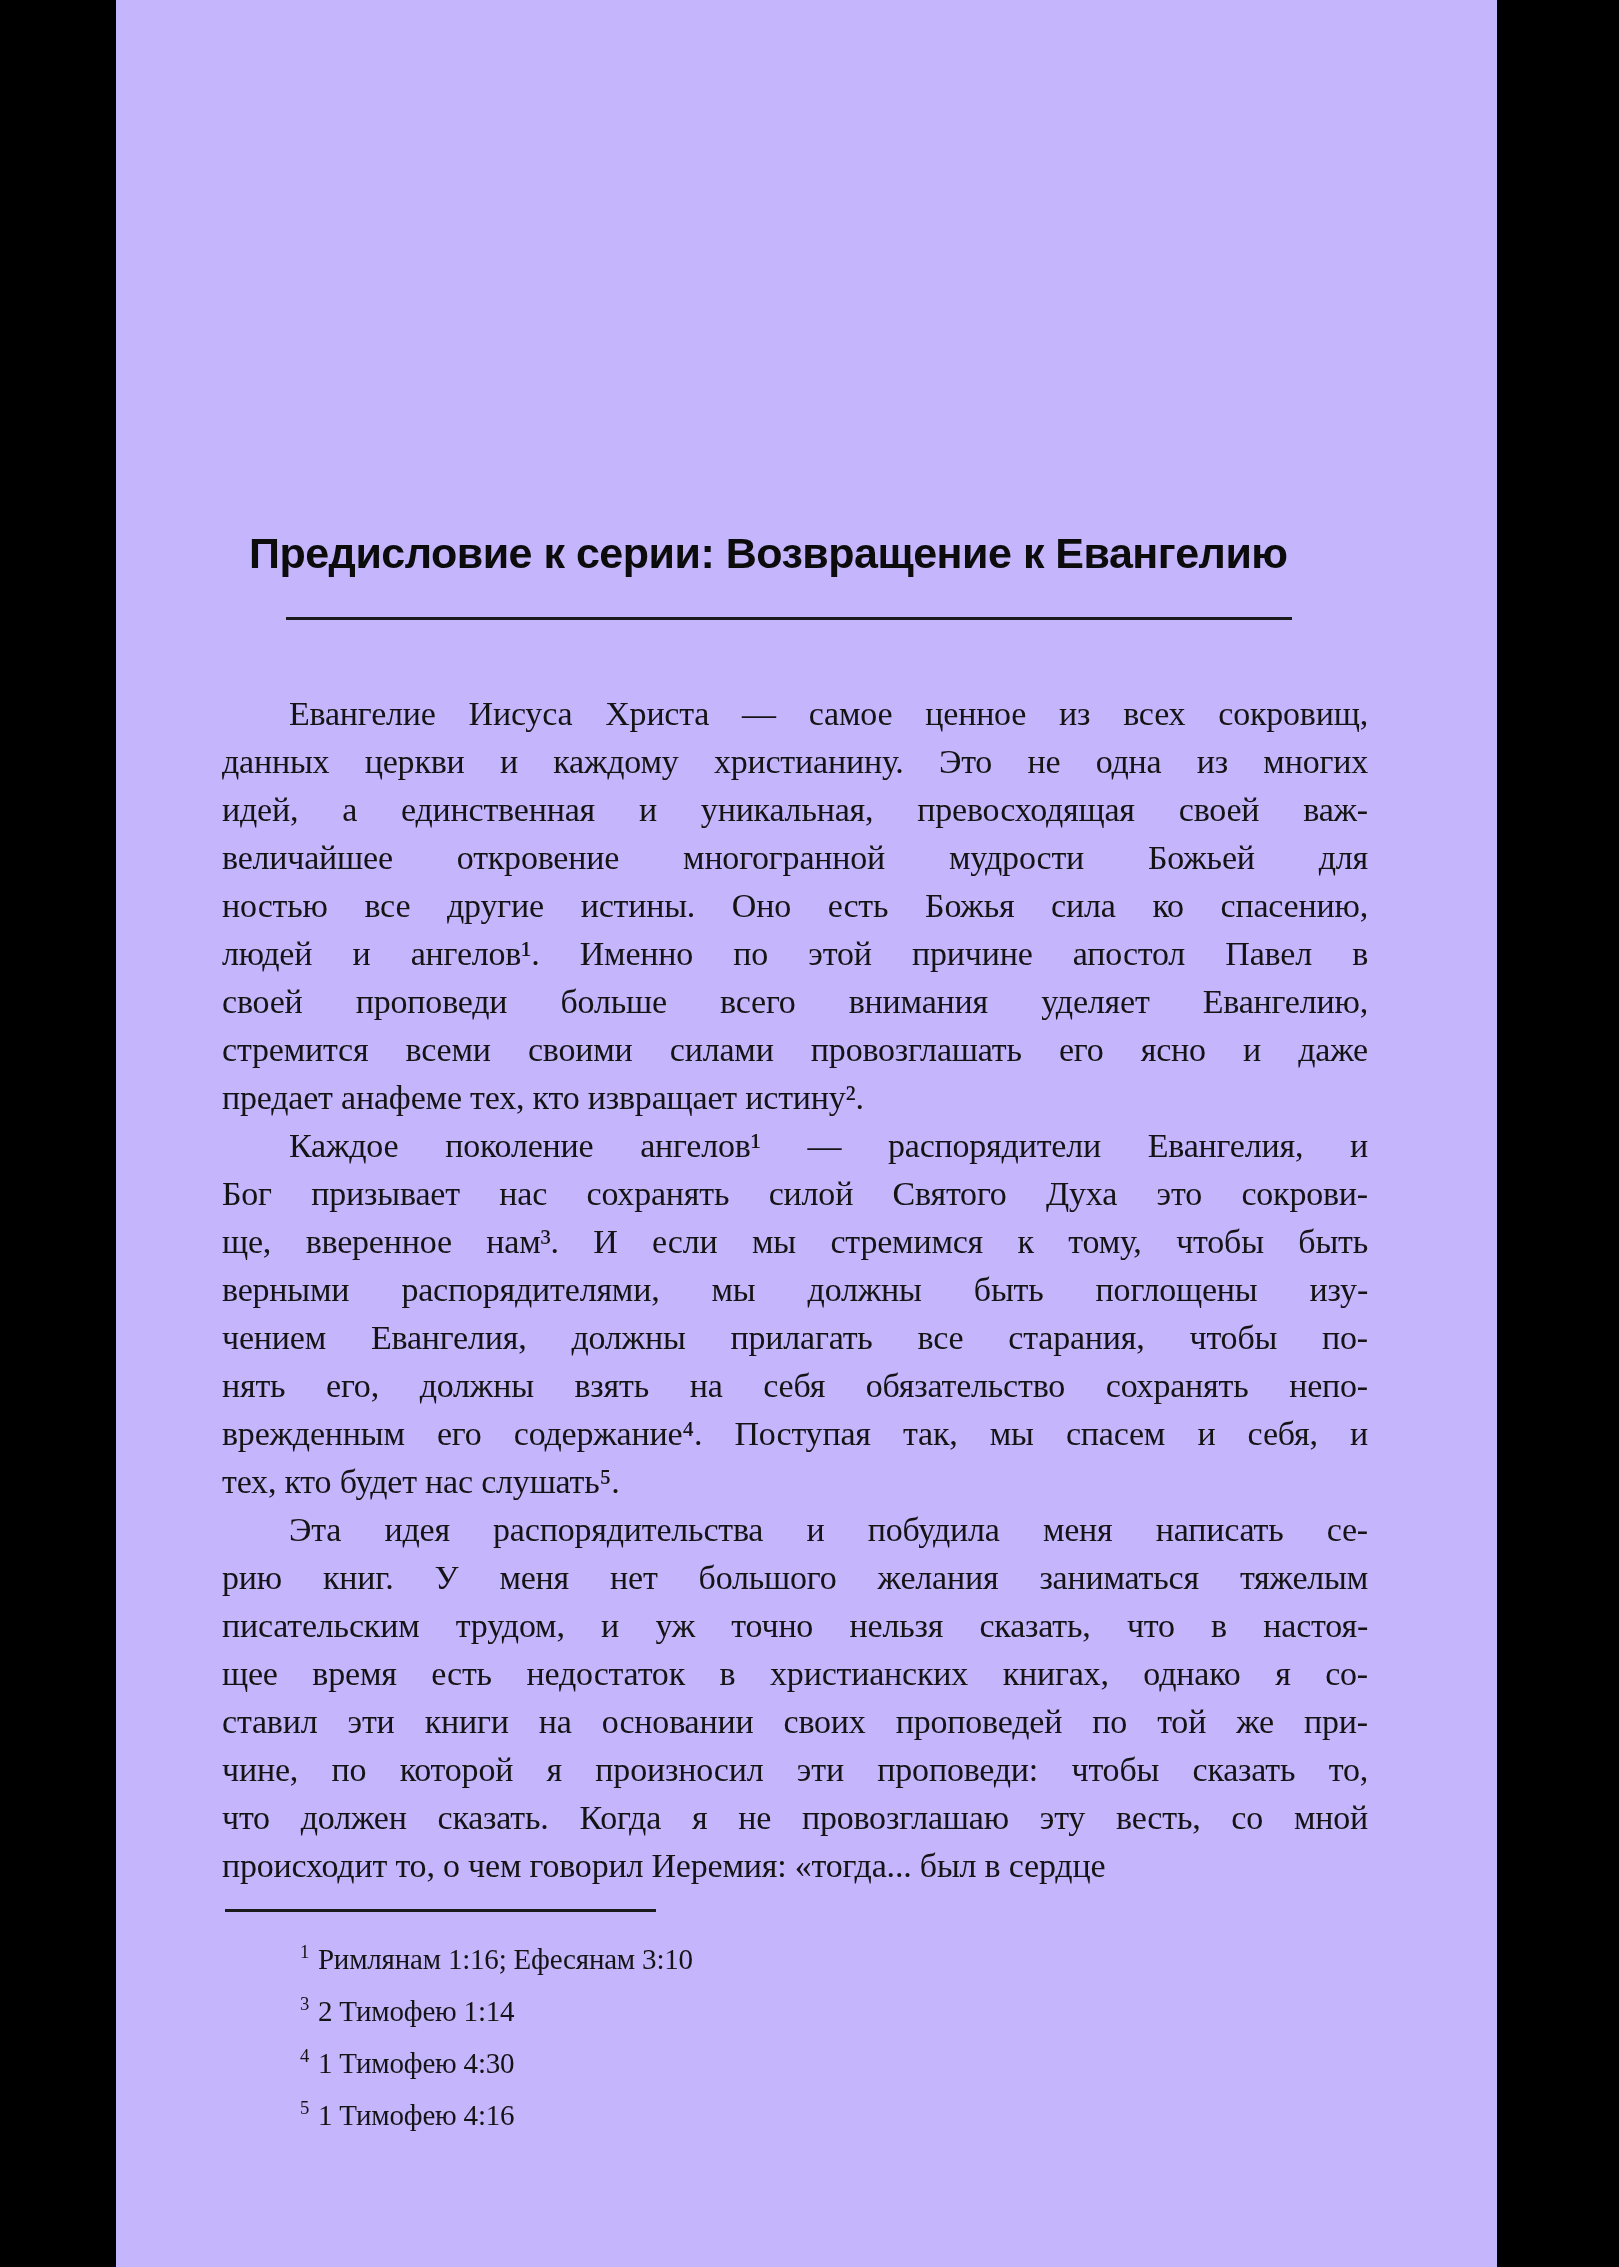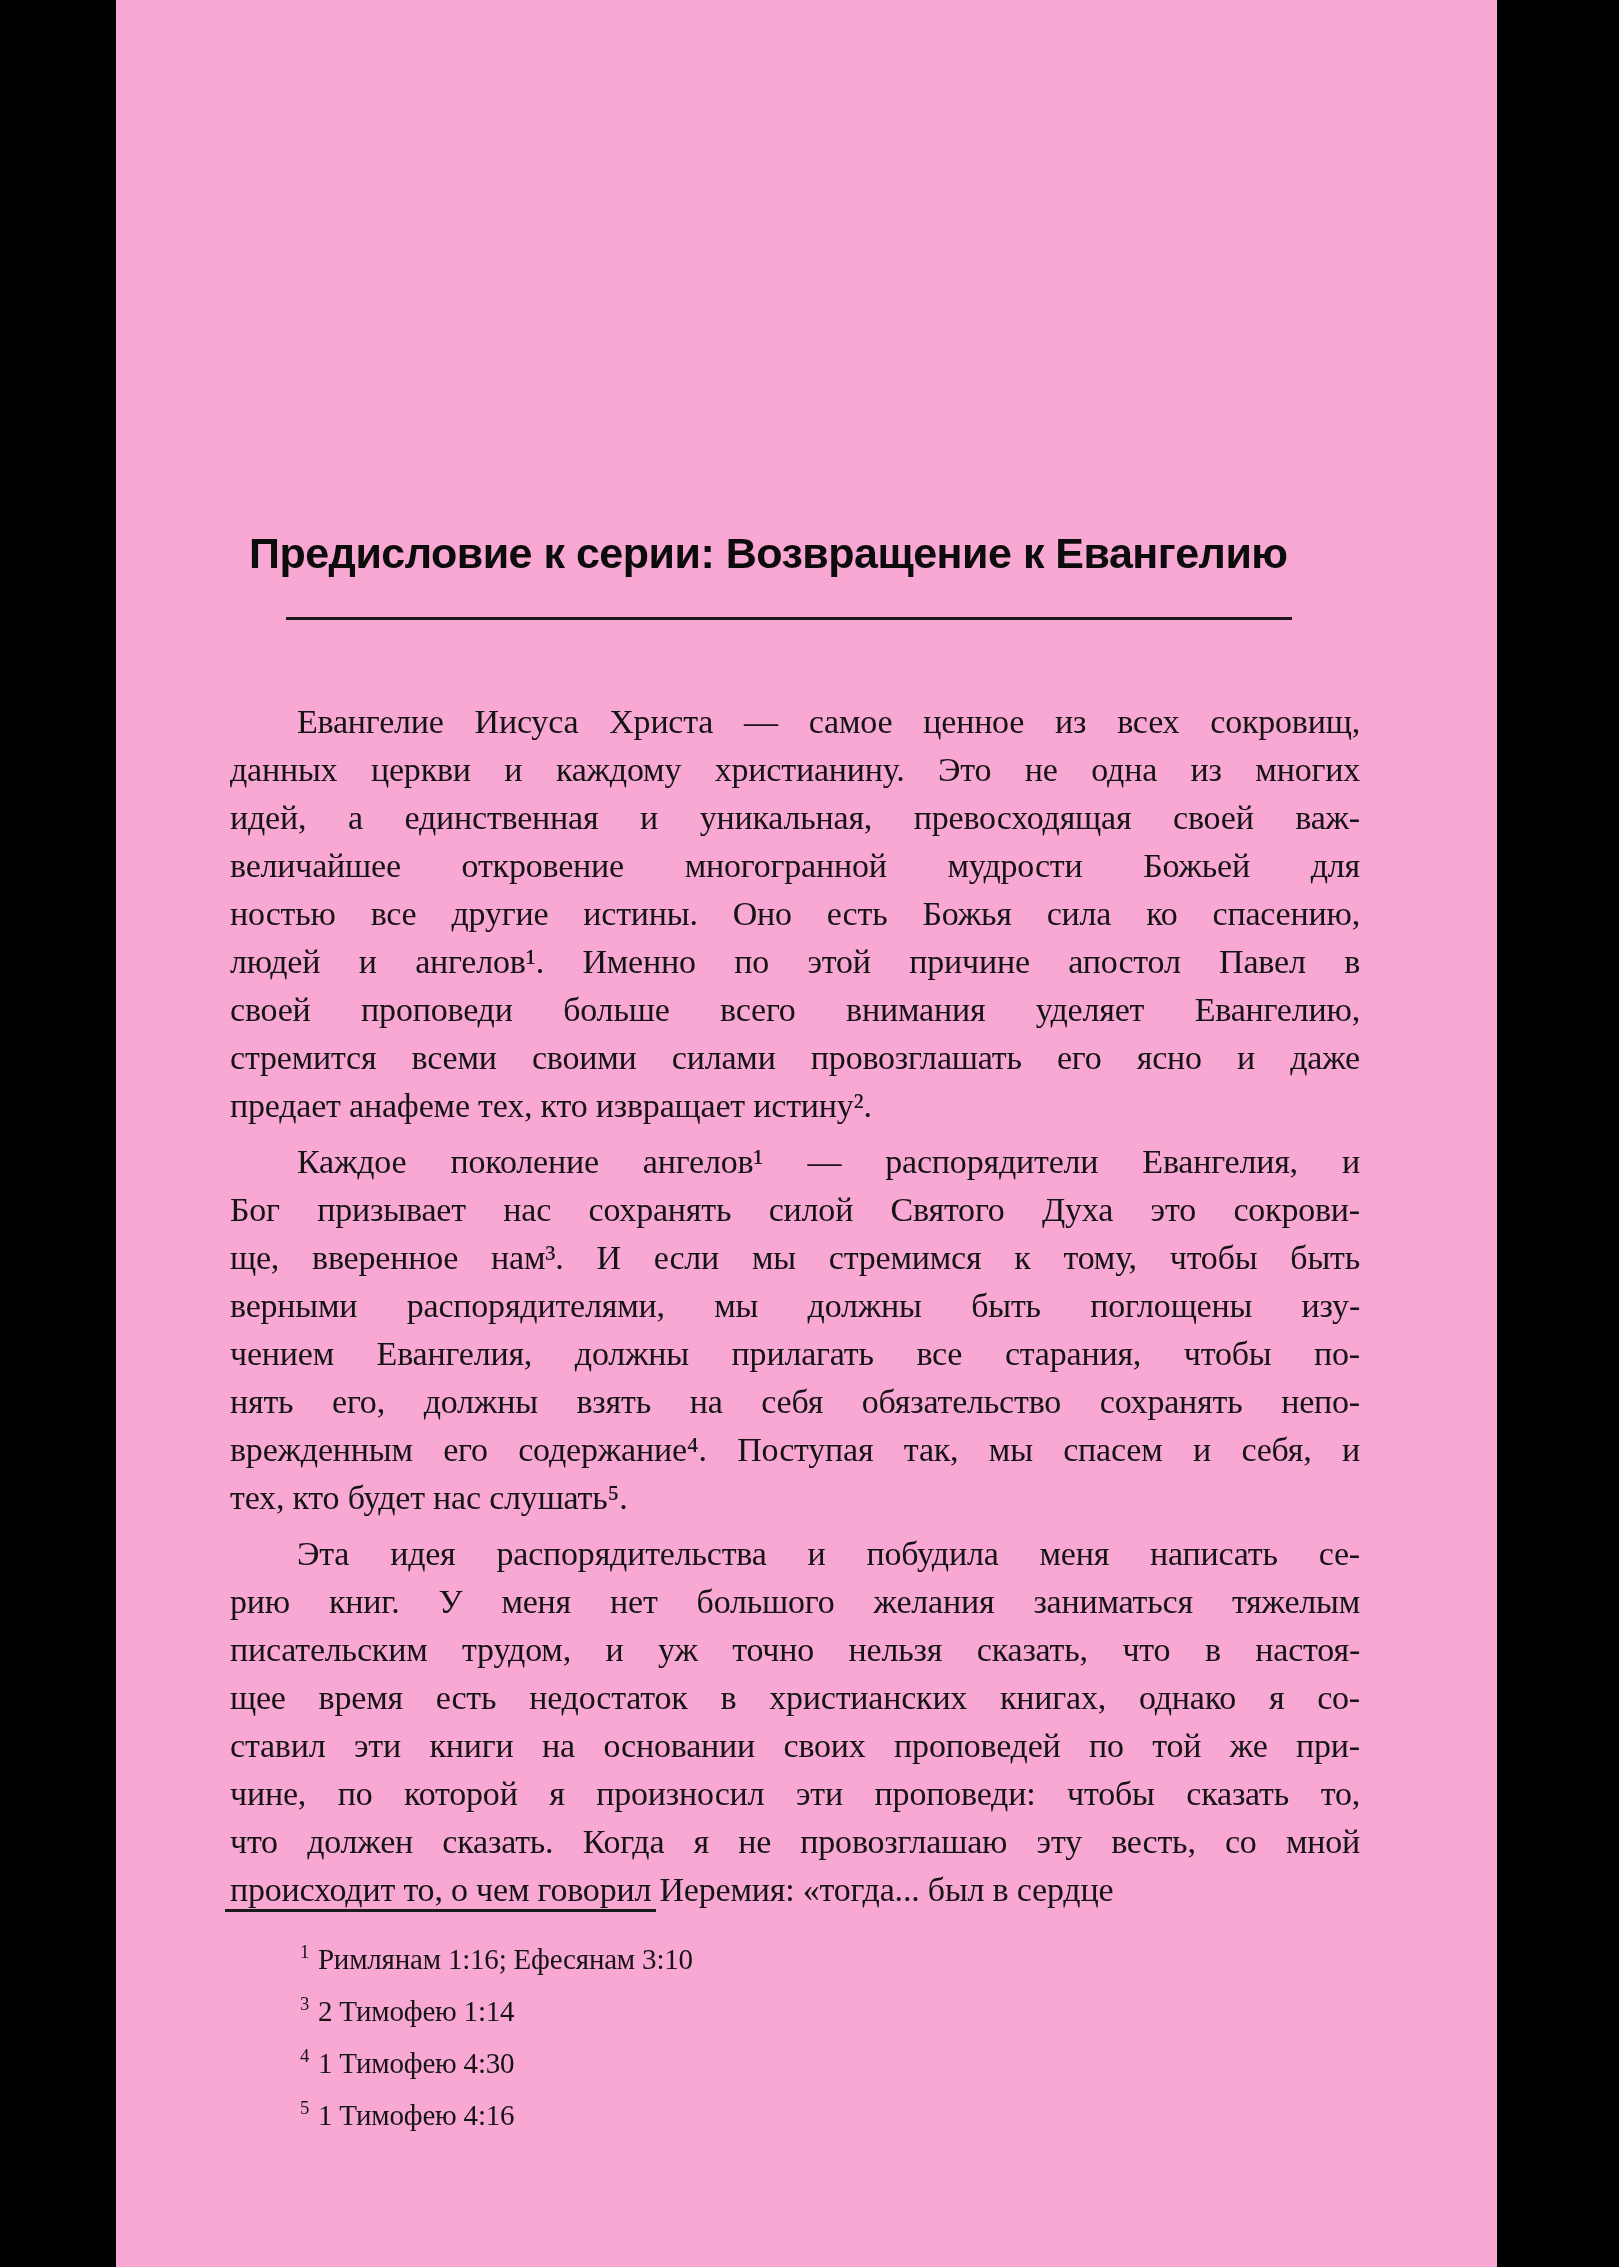--- a/index.html
+++ b/index.html
@@ -4,21 +4,21 @@
 <style>
   html, body {
     margin: 0;
     padding: 0;
     background: #ffffff;
   }
   .page {
     position: relative;
     width: 1619px;
     height: 2267px;
-    background: #f9a8d4;
+    background: #c4b5fd;
     overflow: hidden;
     font-family: "Liberation Serif", "DejaVu Serif", serif;
     color: #141414;
   }
   .scan-bar {
     position: absolute;
     top: 0;
     height: 2267px;
     background: #000000;
   }
@@ -48,21 +48,21 @@
 
   .body-text {
     position: absolute;
     left: 222px;
     top: 690px;
     width: 1146px;
     font-size: 34px;
     line-height: 48px;
     letter-spacing: -0.2px;
   }
-  .paragraph { margin: 8px; }
+  .paragraph { margin: 0; }
   .line {
     text-align: justify;
     text-align-last: justify;
     white-space: normal;
   }
   .line.first { text-indent: 67px; }
   .line.last  { text-align-last: left; }
 
   .footnote-rule {
     position: absolute;

